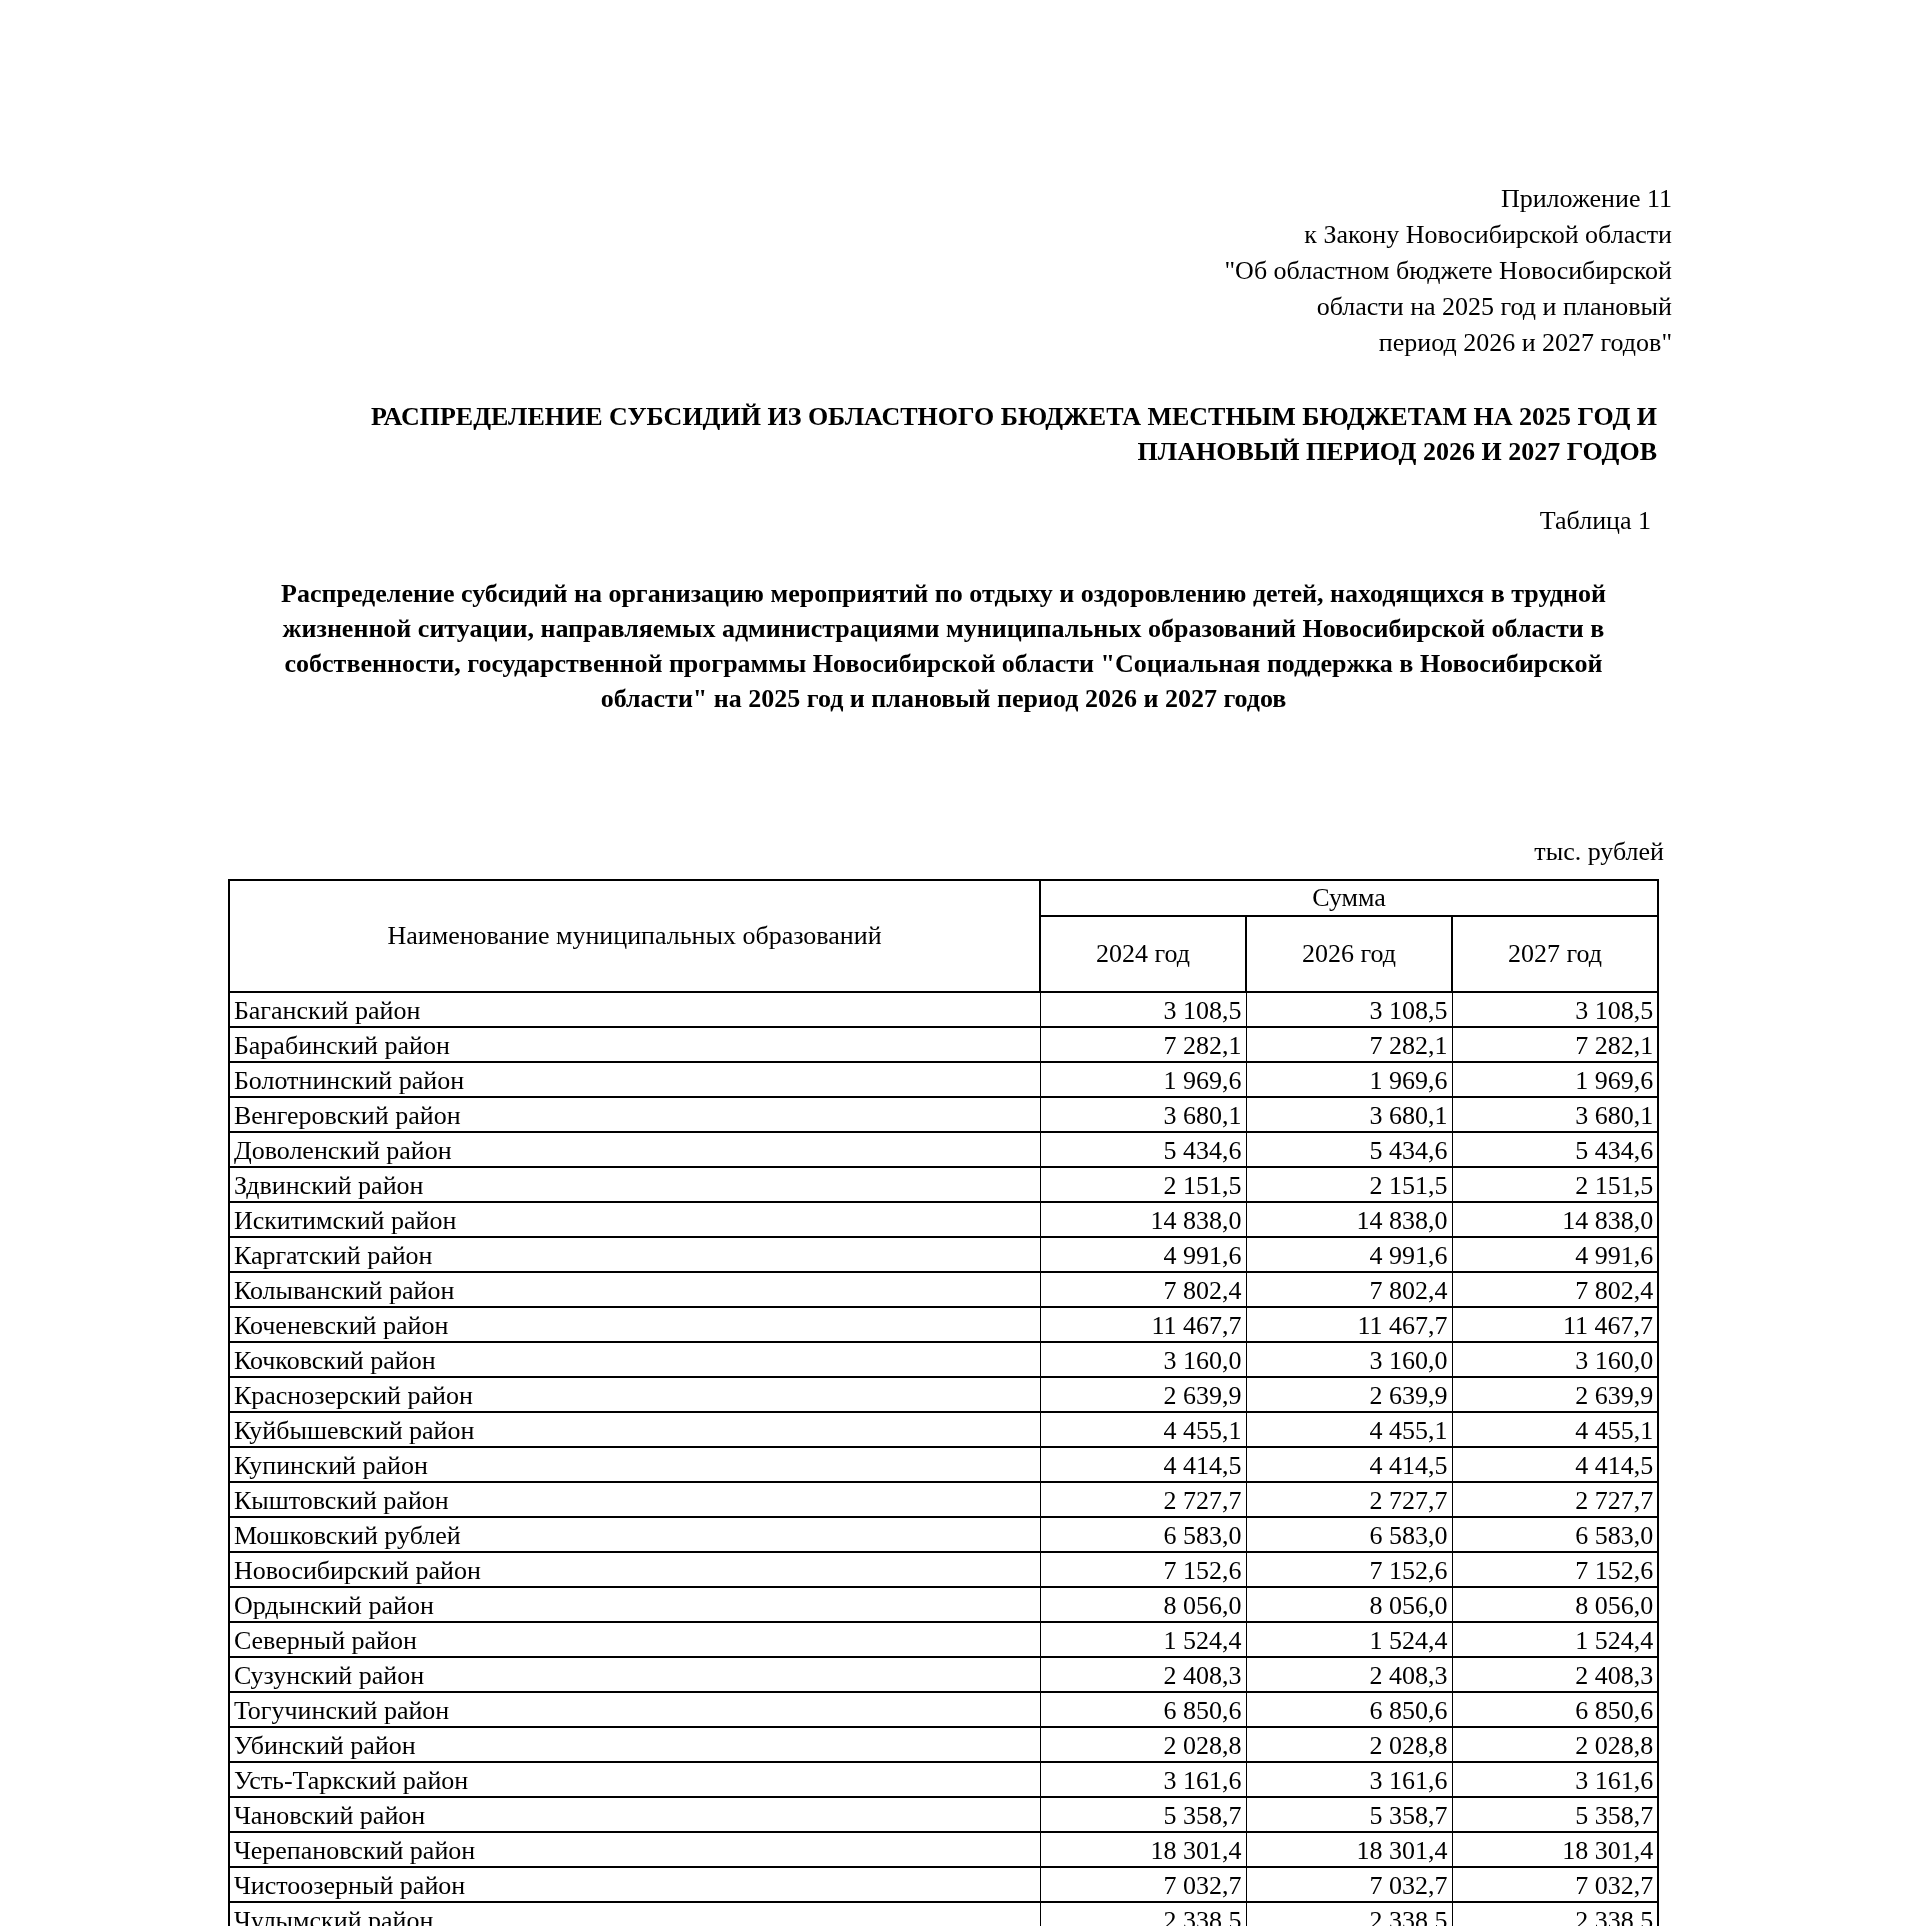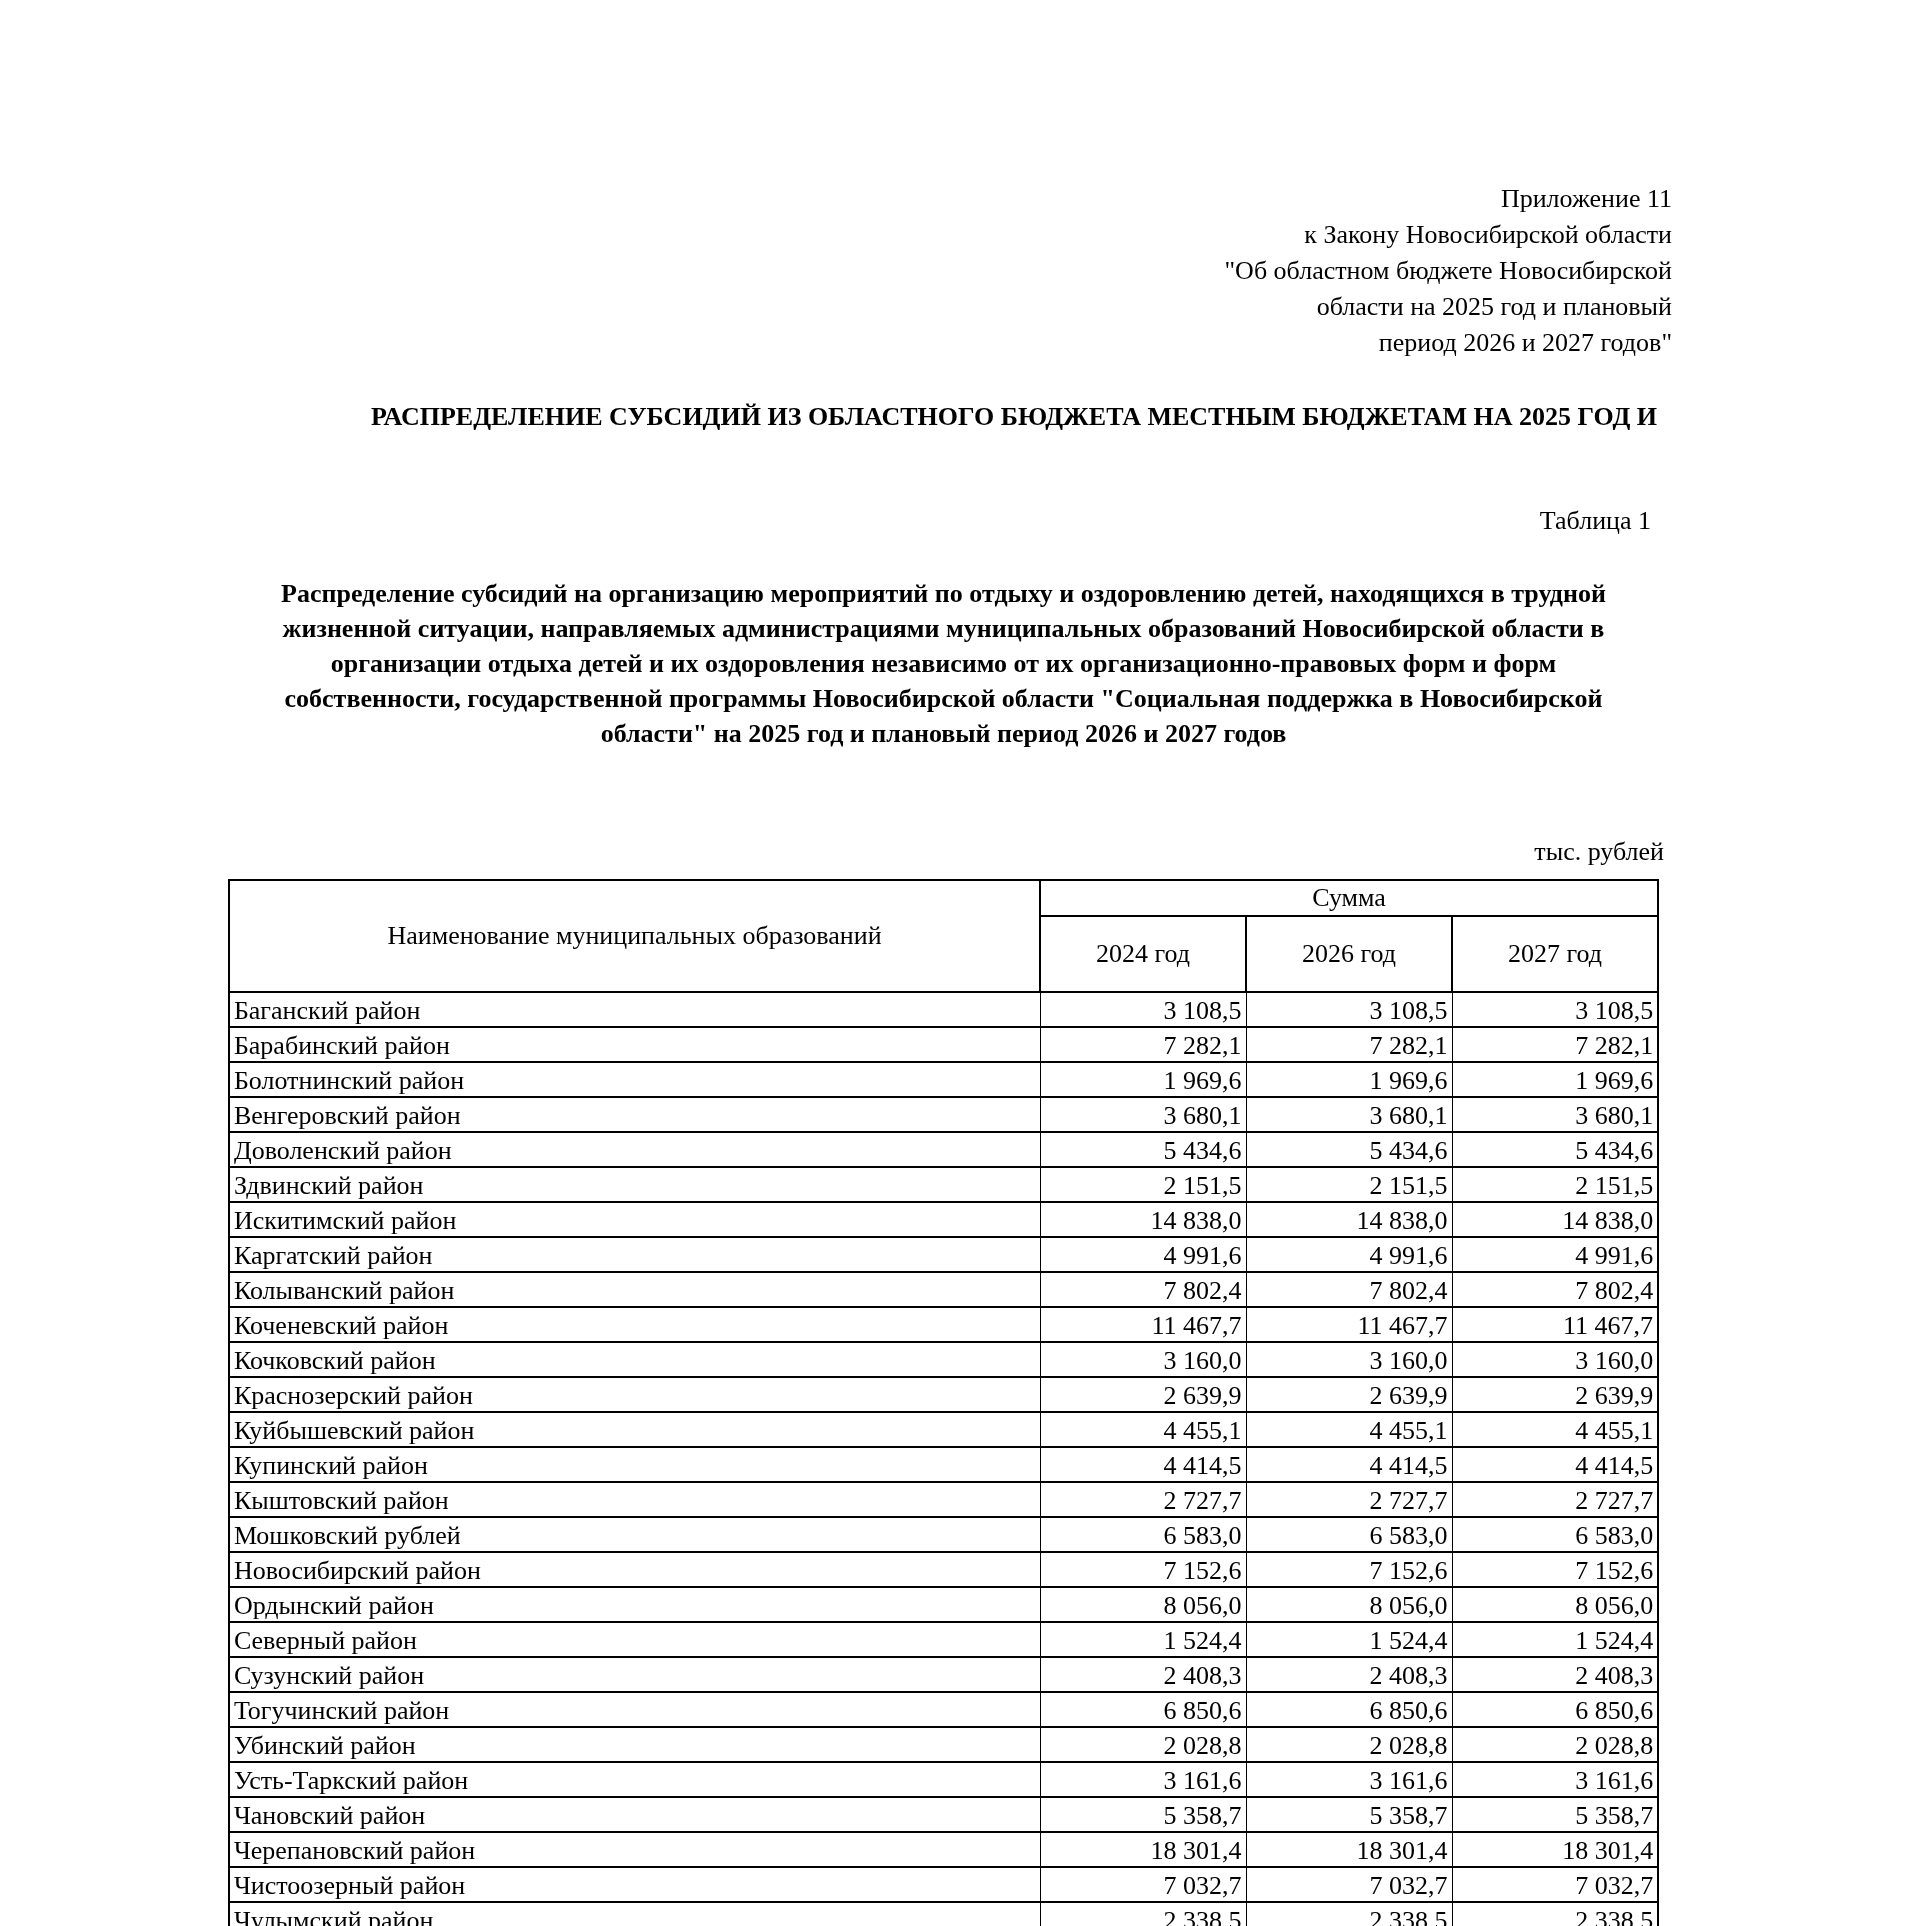--- a/index.html
+++ b/index.html
@@ -53,28 +53,28 @@
 <div class="annex">
   <div>Приложение 11</div>
   <div>к Закону Новосибирской области</div>
   <div>"Об областном бюджете Новосибирской</div>
   <div>области на 2025 год и плановый</div>
   <div>период 2026 и 2027 годов"</div>
 </div>
 
 <div class="main-title">
   <div>РАСПРЕДЕЛЕНИЕ СУБСИДИЙ ИЗ ОБЛАСТНОГО БЮДЖЕТА МЕСТНЫМ БЮДЖЕТАМ НА 2025 ГОД И</div>
+  <div>ПЛАНОВЫЙ ПЕРИОД 2026 И 2027 ГОДОВ</div>
 </div>
 
 <div class="table-label">Таблица 1</div>
 
 <div class="subtitle">
   <div>Распределение субсидий на организацию мероприятий по отдыху и оздоровлению детей, находящихся в трудной</div>
   <div>жизненной ситуации, направляемых администрациями муниципальных образований Новосибирской области в</div>
-  <div>организации отдыха детей и их оздоровления независимо от их организационно-правовых форм и форм</div>
   <div>собственности, государственной программы Новосибирской области "Социальная поддержка в Новосибирской</div>
   <div>области" на 2025 год и плановый период 2026 и 2027 годов</div>
 </div>
 
 <div class="units">тыс. рублей</div>
 
 <table class="budget">
   <colgroup>
     <col class="c-name">
       <col class="c-year">

